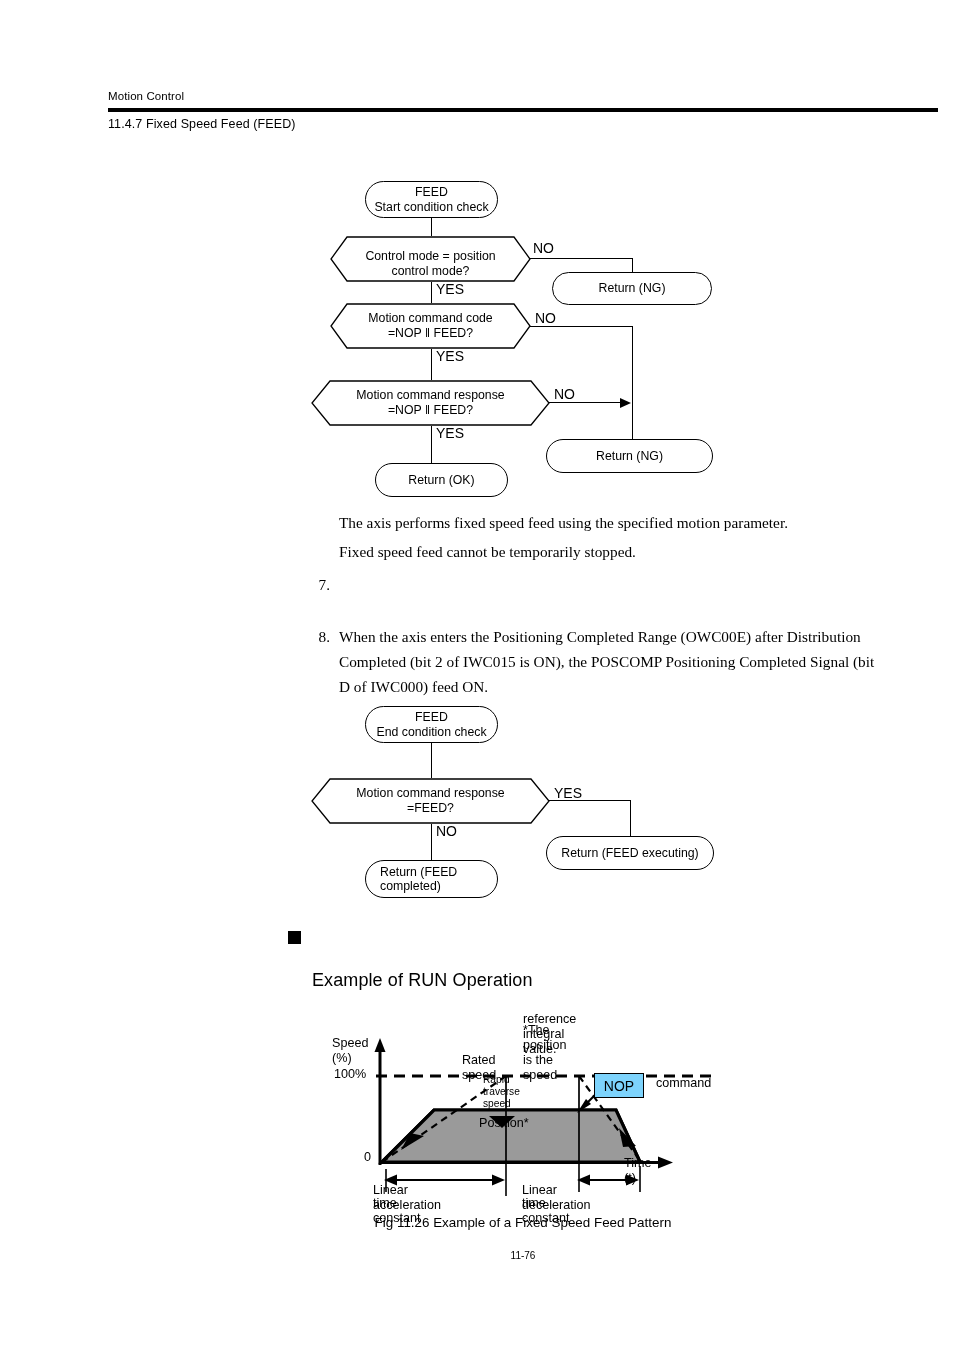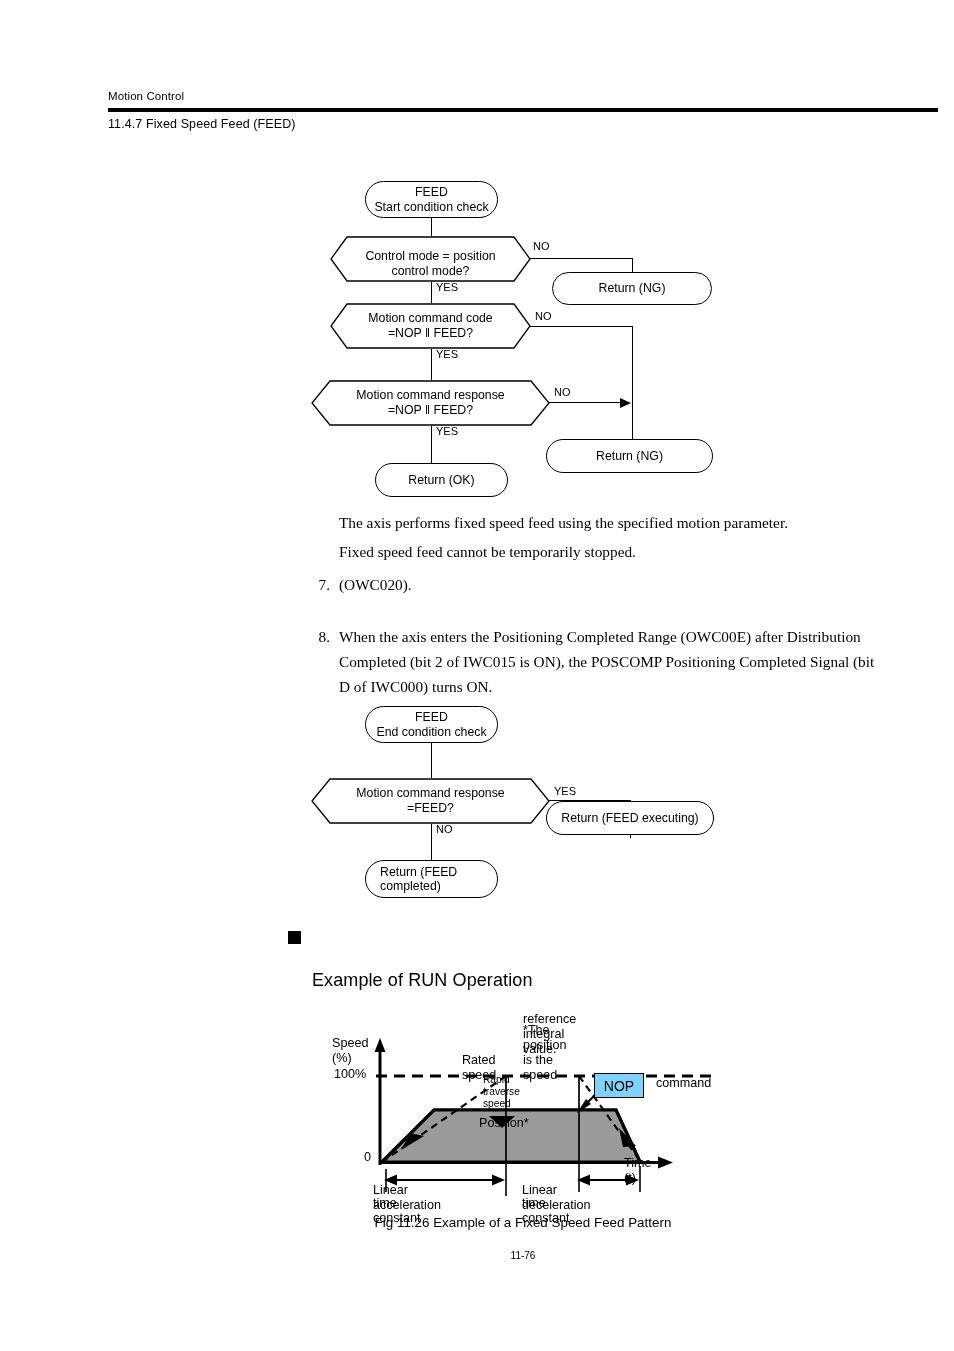--- a/index.html
+++ b/index.html
@@ -28,21 +28,21 @@
         background:#fff;display:flex;align-items:center;justify-content:center;
         font-size:12.3px;line-height:14.5px;text-align:center;}
   .term.l{justify-content:flex-start;text-align:left;padding-left:14px;}
   .hex{position:absolute;}
   .hex svg{display:block;}
   .hex .cap{position:absolute;left:0;top:0;width:100%;height:100%;
             display:flex;flex-direction:column;align-items:center;justify-content:center;
             font-size:12.3px;line-height:15px;text-align:center;}
   .vline{position:absolute;background:#000;width:1.4px;}
   .hline{position:absolute;background:#000;height:1.4px;}
-  .lbl{position:absolute;font-size:11px;}
+  .lbl{position:absolute;font-size:14px;}
   .arrowhead{position:absolute;width:0;height:0;}
   .ah-right{border-top:5.5px solid transparent;border-bottom:5.5px solid transparent;border-left:11px solid #000;}
 
   
   .chart{position:absolute;left:0;top:0;}
   .ctext{position:absolute;font-size:12.6px;line-height:15px;}
   .ctext.sm{font-size:10.2px;line-height:12px;}
   .nopbox{position:absolute;box-sizing:border-box;border:1.6px solid #000;background:#7dd3fc;
           display:flex;align-items:center;justify-content:center;font-size:14px;}
 
@@ -122,28 +122,27 @@
 
     <div class="vline" style="left:384.5px;top:426px;height:37px;"></div>
     <div class="term" style="left:329px;top:463px;width:133px;height:34px;">Return (OK)</div>
   </div>
 
   <div class="p-line" style="top:514px;">The axis performs fixed speed feed using the specified motion parameter.</div>
   <div class="p-line" style="top:543px;">Fixed speed feed cannot be temporarily stopped.</div>
 
   <div class="numitem" style="left:262px;top:572px;width:601px;">
     <span class="num">7.</span>
-    <span class="txt last">(OWC020).</span>
   </div>
 
   <div class="numitem" style="left:262px;top:624px;width:601px;">
     <span class="num">8.</span>
     <span class="txt">When the axis enters the Positioning Completed Range (OWC00E) after Distribution</span>
     <span class="txt">Completed (bit 2 of IWC015 is ON), the POSCOMP Positioning Completed Signal (bit</span>
-    <span class="txt last">D of IWC000) turns ON.</span>
+    <span class="txt last">D of IWC000) feed ON.</span>
   </div>
 
   <div class="fc">
 
     <div class="term" style="left:319px;top:706px;width:133px;height:37px;flex-direction:column;">
       <span>FEED</span>
       <span>End condition check</span>
     </div>
 
     <div class="vline" style="left:384.5px;top:743px;height:35px;"></div>
@@ -155,21 +154,21 @@
       <div class="cap">
         <span>Motion command response</span>
         <span>=FEED?</span>
       </div>
     </div>
     <div class="lbl" style="left:508px;top:785px;">YES</div>
     <div class="lbl" style="left:390px;top:823px;">NO</div>
 
     <div class="hline" style="left:503px;top:800px;width:82px;"></div>
     <div class="vline" style="left:583.6px;top:800px;height:38px;"></div>
-    <div class="term" style="left:500px;top:801px;width:168px;height:34px;">Return (FEED executing)</div>
+    <div class="term" style="left:500px;top:836px;width:168px;height:34px;">Return (FEED executing)</div>
 
     <div class="vline" style="left:384.5px;top:824px;height:37px;"></div>
     <div class="term l" style="left:319px;top:860px;width:133px;height:38px;flex-direction:column;align-items:flex-start;justify-content:center;">
       <span>Return (FEED</span>
       <span>completed)</span>
     </div>
   </div>
 
   <div class="h-bullet"></div>
   <div class="h-sub">Example of RUN Operation</div>

